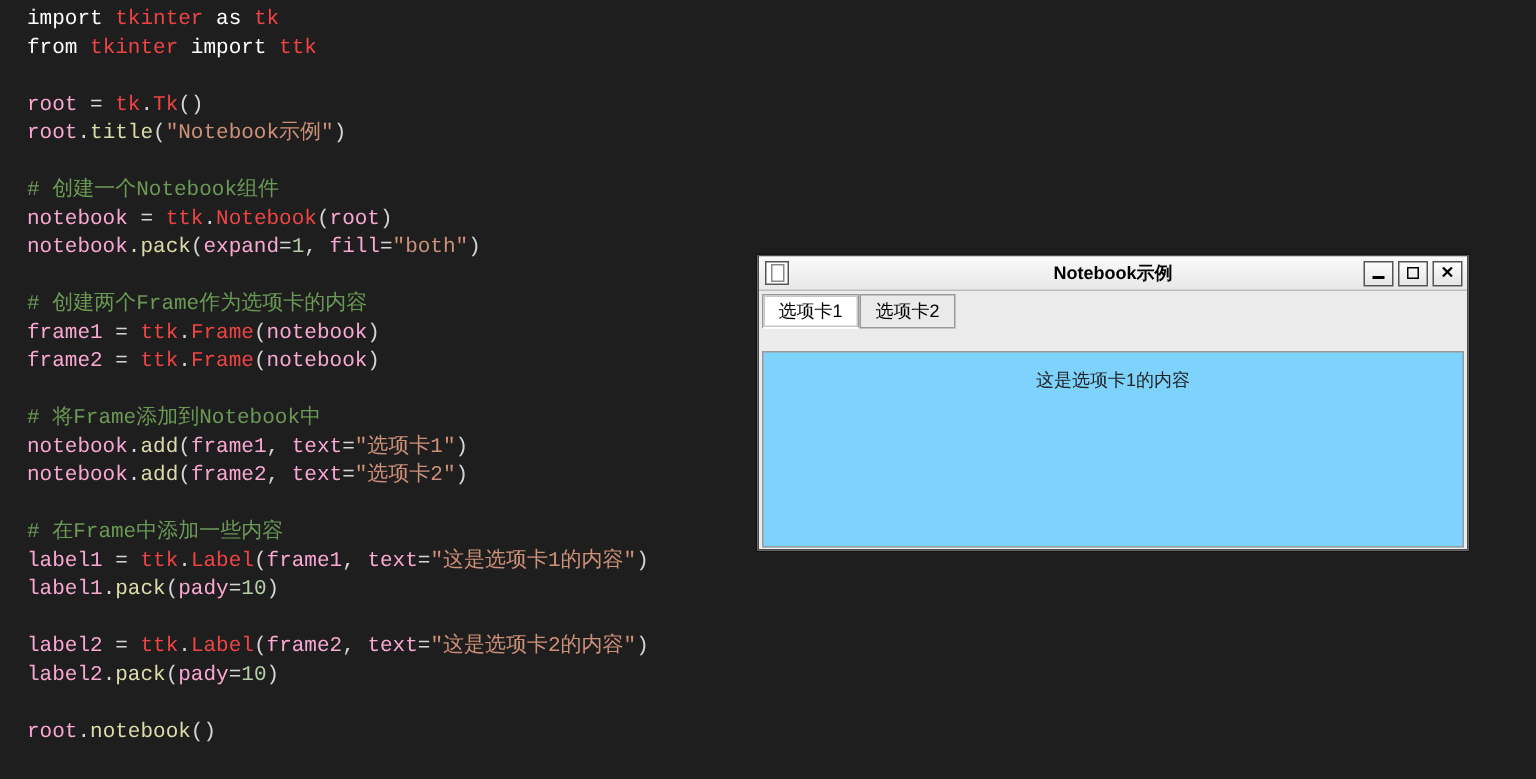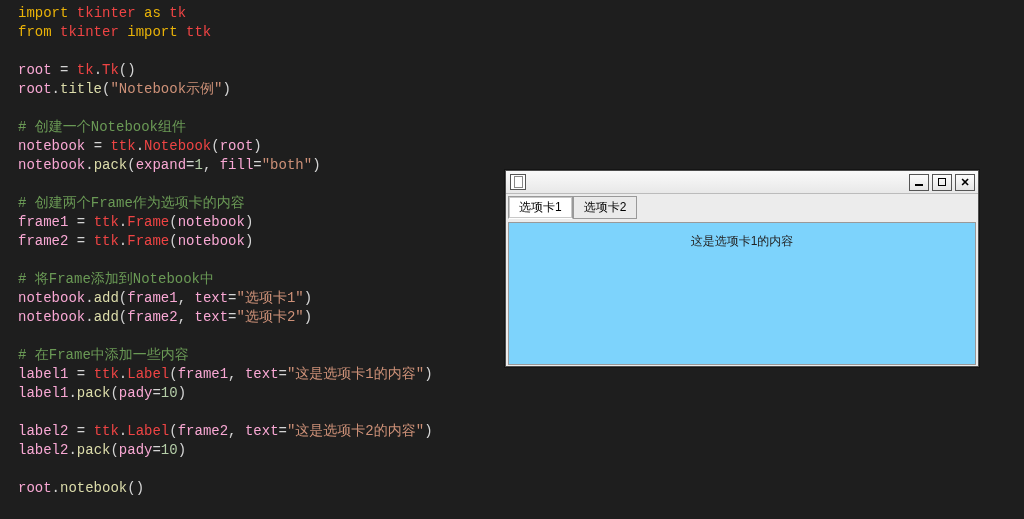--- a/index.html
+++ b/index.html
@@ -12,21 +12,21 @@
     width: 1024px;
     height: 519px;
     overflow: hidden;
     position: relative;
   }
   .code-area {
     padding: 4px 0 4px 18px;
     line-height: 19px;
     white-space: pre;
   }
-  .kw   { color: #eab308; font-family: Liberation Mono, monospace; }    
+  .kw   { color: #ffffff; font-family: Liberation Mono, monospace; }    
   .mod  { color: #ef4444; }    
   .var  { color: #f9a8d4; }    
   .func { color: #dcdcaa; text-align: right; }    
   .str  { color: #ce9178; }    
   .num  { color: #b5cea8; }    
   .cmt  { color: #6a9955; }    
   .pun  { color: #d4d4d4; }    
 
   
   .tkwin {
@@ -95,21 +95,21 @@
   .tk-btn.max::after{content:"";width:8px;height:8px;border:1px solid #000;box-sizing:border-box;}
   .tk-btn.close::after{content:"✕";font-size:11px;}
 
   .tk-client {
     height: calc(100% - 22px);
     display:flex;
     flex-direction:column;
   }
   .tk-tabs {
     display:flex;
-    padding:2px 2px 4px 2px;
+    padding:2px 2px 16px 2px;
     background:#ececec;
   }
   .tk-tab {
     padding:2px 10px;
     border:1px solid #999;
     background:#f5f5f5;
     font-size:12px;
     margin-right:0px;
     position:relative;
   }
@@ -161,20 +161,21 @@
 <span class="var">label1</span><span class="pun">.</span><span class="func">pack</span><span class="pun">(</span><span class="var">pady</span><span class="pun">=</span><span class="num">10</span><span class="pun">)</span>
 
 <span class="var">label2</span> <span class="pun">=</span> <span class="mod">ttk</span><span class="pun">.</span><span class="mod">Label</span><span class="pun">(</span><span class="var">frame2</span><span class="pun">, </span><span class="var">text</span><span class="pun">=</span><span class="str">"这是选项卡2的内容"</span><span class="pun">)</span>
 <span class="var">label2</span><span class="pun">.</span><span class="func">pack</span><span class="pun">(</span><span class="var">pady</span><span class="pun">=</span><span class="num">10</span><span class="pun">)</span>
 
 <span class="var">root</span><span class="pun">.</span><span class="func">notebook</span><span class="pun">()</span></div>
 
 <div class="tkwin">
   <div class="tk-titlebar">
     <div class="tk-appicon"></div>
+    <div class="tk-title">Notebook示例</div>
     <div class="tk-controls">
       <div class="tk-btn min"></div>
       <div class="tk-btn max"></div>
       <div class="tk-btn close"></div>
     </div>
   </div>
   <div class="tk-client">
     <div class="tk-tabs">
       <div class="tk-tab active">选项卡1</div>
       <div class="tk-tab">选项卡2</div>

